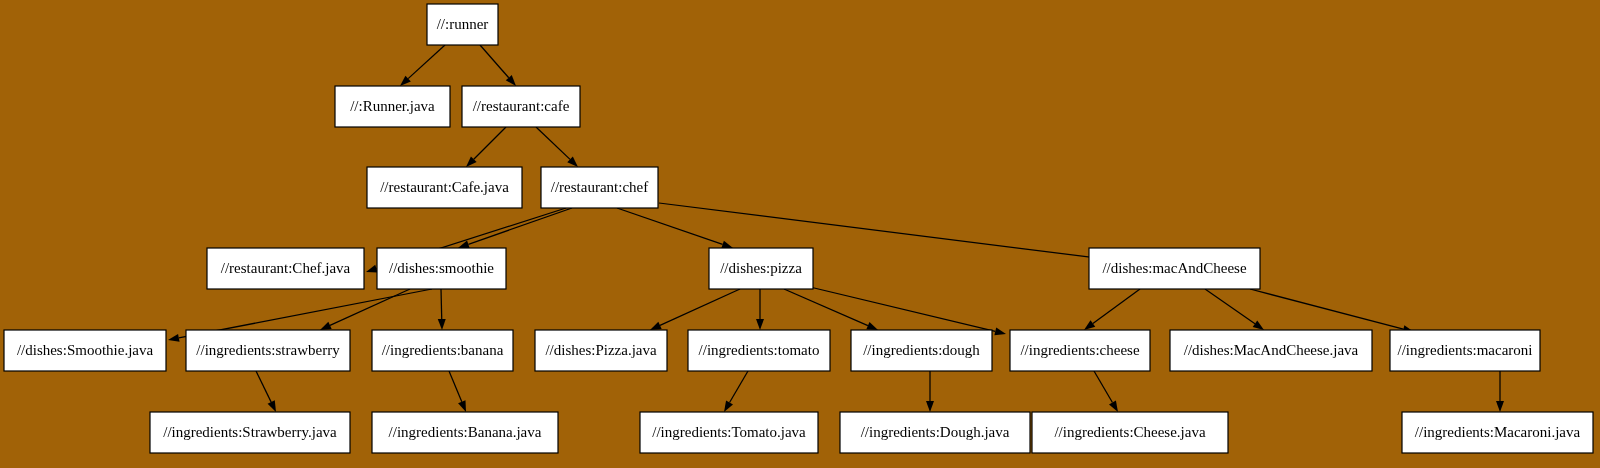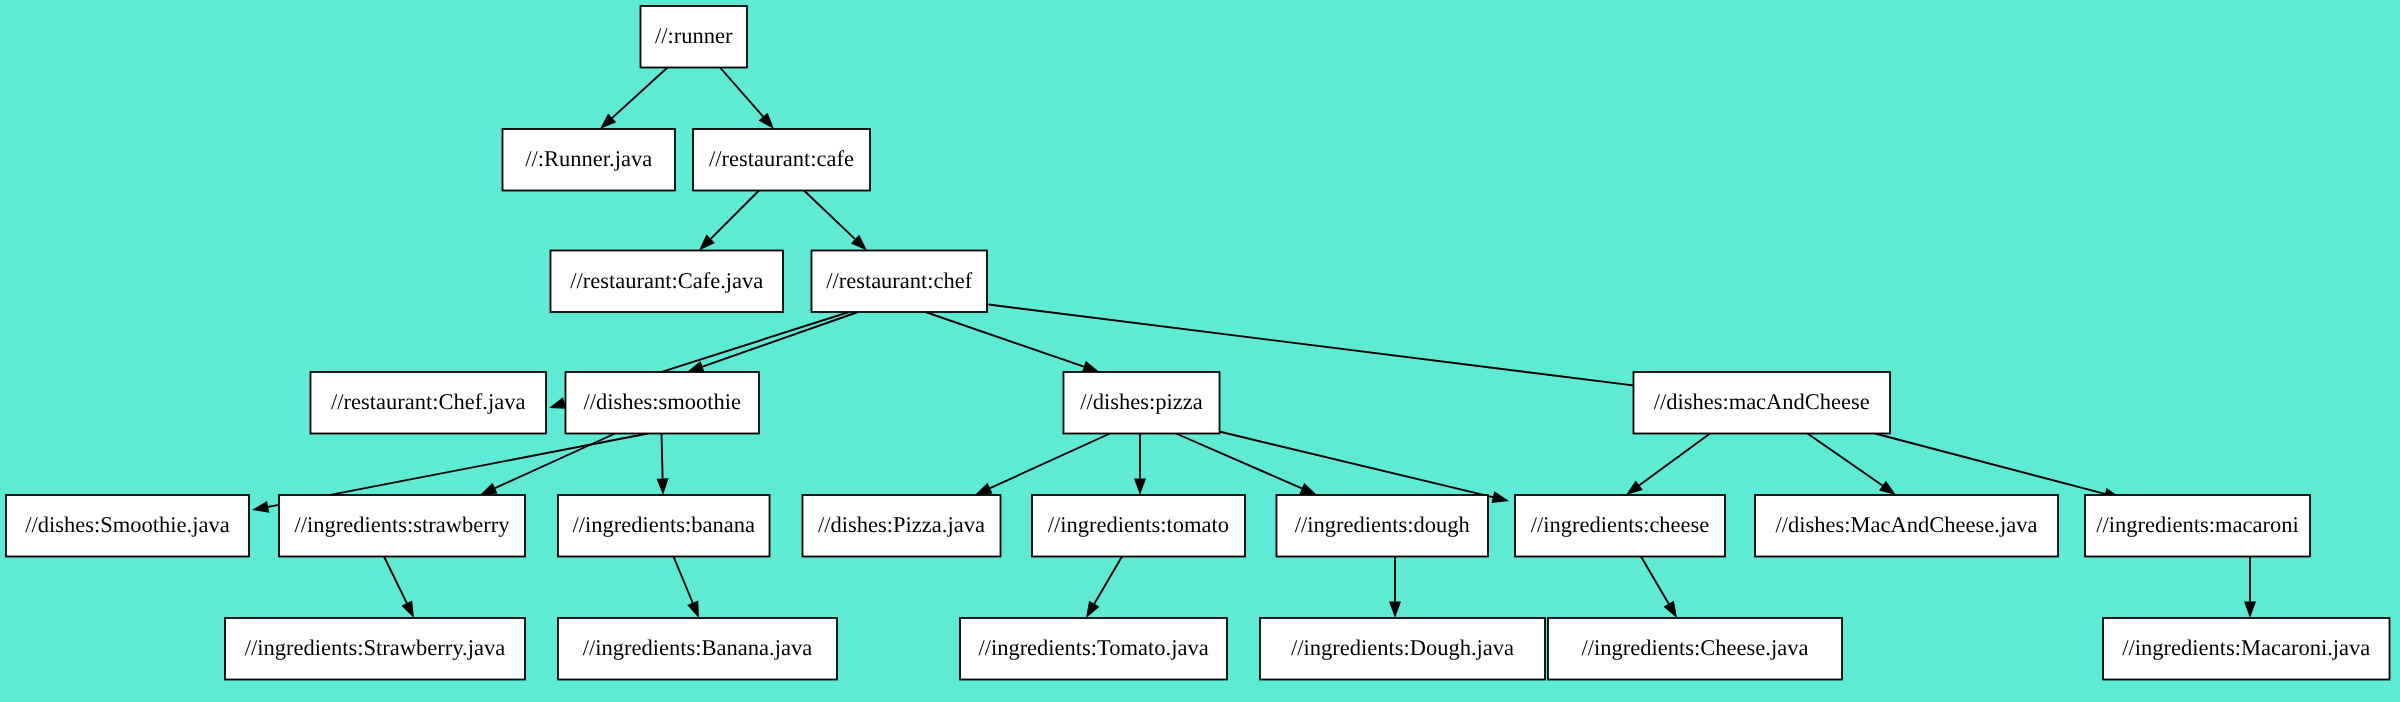--- a/index.html
+++ b/index.html
@@ -4,21 +4,21 @@
 <style>
   html, body {
     margin: 0;
     padding: 0;
     background: #ffffff;
   }
   #graph-root {
     position: relative;
     width: 1600px;
     height: 468px;
-    background: #5eead4;
+    background: #a16207;
     overflow: hidden;
   }
   #graph-svg {
     position: absolute;
     top: 0;
     left: 0;
     width: 1600px;
     height: 468px;
     display: block;
   }

